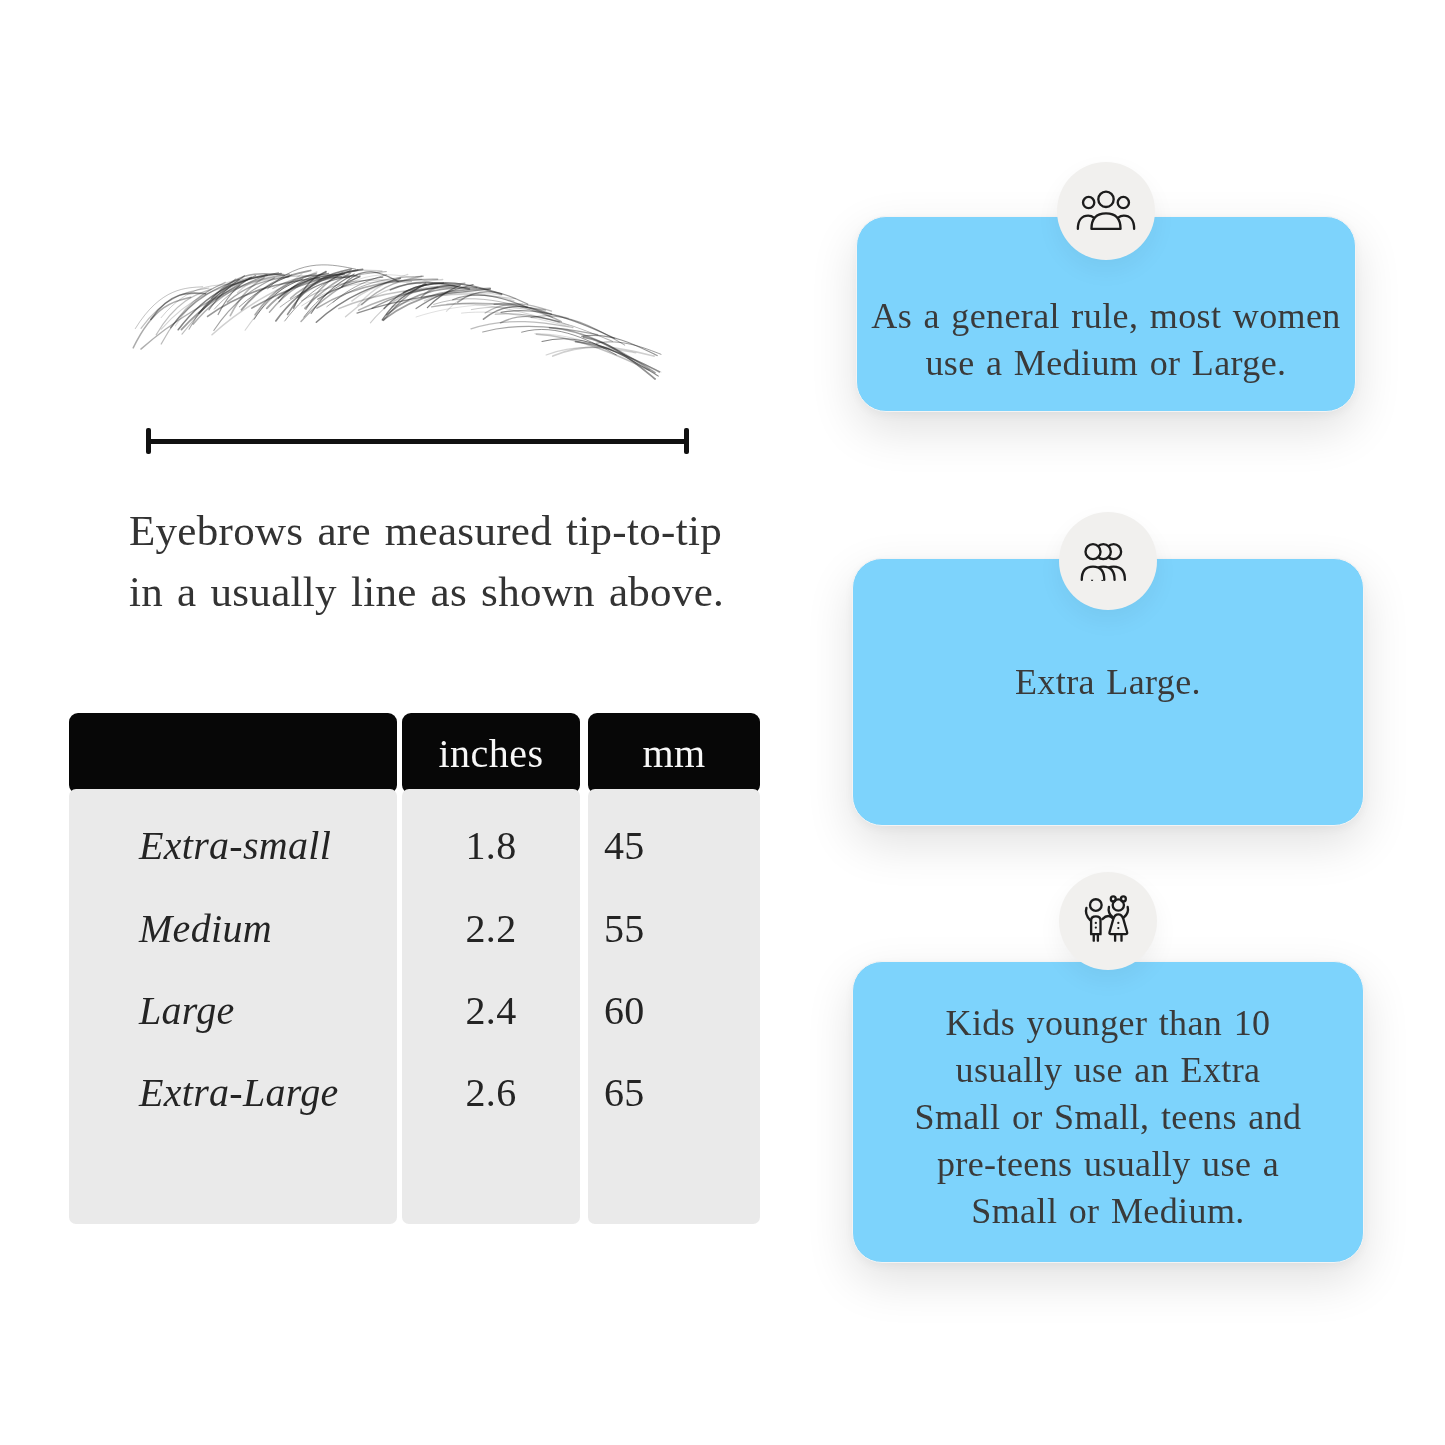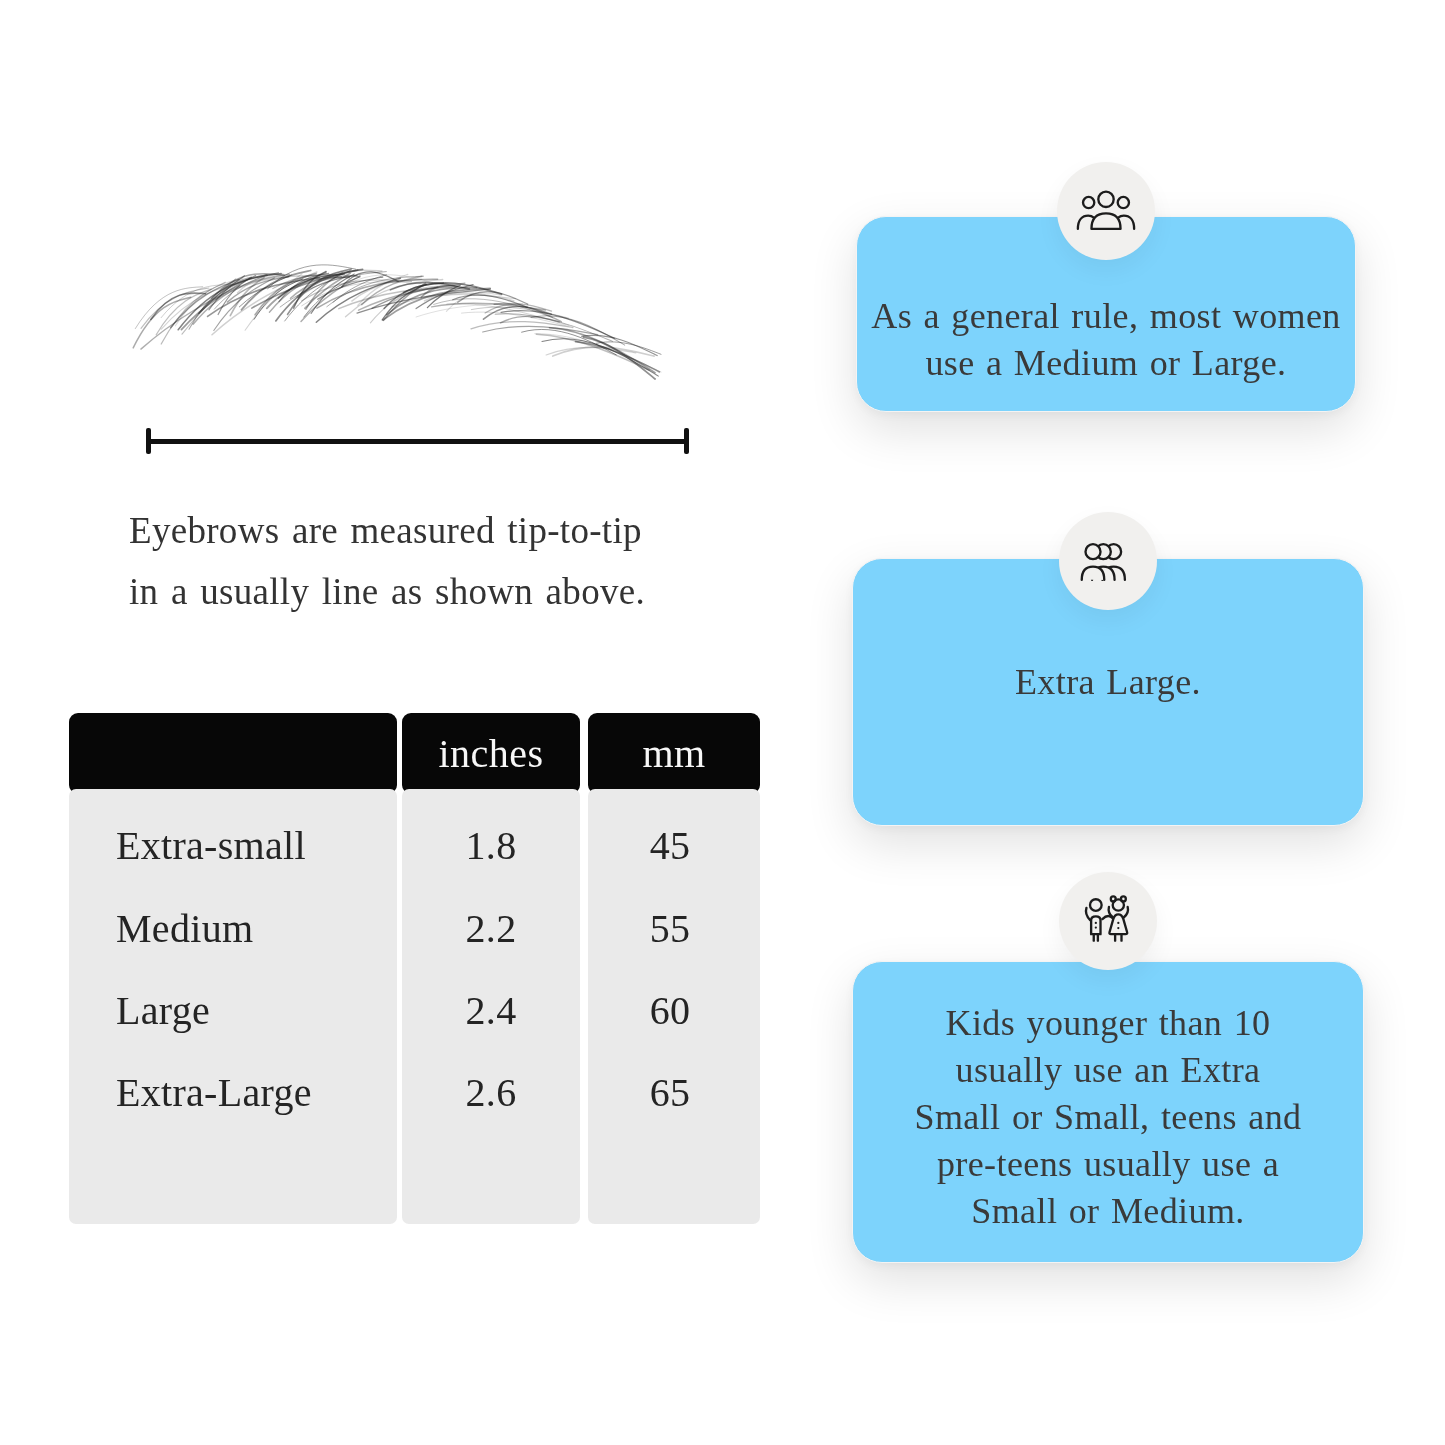--- a/index.html
+++ b/index.html
@@ -7,21 +7,21 @@
     position:relative;width:1445px;height:1445px;background:#ffffff;overflow:hidden;
     font-family:"Liberation Serif","DejaVu Serif",serif;color:#2f2f2f;
   }
   
   #brow-svg{position:absolute;left:112px;top:228px;width:582px;height:168px;}
   .measure-line{position:absolute;left:146px;top:428px;width:543px;height:26px;display:flex;align-items:center;}
   .measure-line .tick{width:5px;height:26px;background:#111;border-radius:2px;}
   .measure-line .bar{flex:1;height:5px;background:#111;}
   .caption{
     position:absolute;left:129px;top:500px;
-    font-size:37px;line-height:61px;letter-spacing:.3px;word-spacing:3px;color:#333;
+    font-size:43px;line-height:61px;letter-spacing:.3px;word-spacing:3px;color:#333;
     white-space:nowrap;
   }
   
   .th{
     position:absolute;top:698px;height:81px;background:#070707;border-radius:9px;
     color:#f7f7f7;font-size:40px;display:flex;align-items:center;justify-content:center;
     letter-spacing:.5px;
     margin-top:15px;
   }
   .th-size{left:69px;width:328px;}
@@ -32,23 +32,23 @@
   }
   .tb-size{left:69px;width:328px;}
   .tb-inches{left:402px;width:178px;}
   .tb-mm{left:588px;width:172px;}
   .rows{position:absolute;left:0;top:804px;width:100%;height:412px;}
   .trow{position:relative;height:20%;}
   .cell{
     position:absolute;top:50%;transform:translateY(-50%);
     font-size:40px;color:#242424;letter-spacing:.3px;white-space:nowrap;
   }
-  .c-label{left:69px;width:328px;padding-left:47px;box-sizing:border-box;text-align:left;}
+  .c-label{left:69px;width:328px;padding-left:70px;box-sizing:border-box;text-align:left;font-style:italic;}
   .c-in{left:402px;width:178px;text-align:center;}
-  .c-mm{left:588px;width:164px;text-align:center;}
+  .c-mm{left:604px;width:164px;text-align:left;}
   
   .card{
     position:absolute;background:#7dd3fc;border-radius:30px;border:1px solid #f4f4f4;
     box-shadow:0 18px 48px rgba(0,0,0,0.12),0 3px 10px rgba(0,0,0,0.04);
     display:flex;flex-direction:column;justify-content:center;align-items:center;
     box-sizing:border-box;z-index:1;
   }
   #card-women{left:856px;top:216px;width:500px;height:196px;padding-top:52px;}
   #card-men{left:852px;top:558px;width:512px;height:268px;padding-top:32px;padding-bottom:52px;}
   #card-kids{left:852px;top:961px;width:512px;height:302px;padding-top:62px;padding-bottom:52px;}

